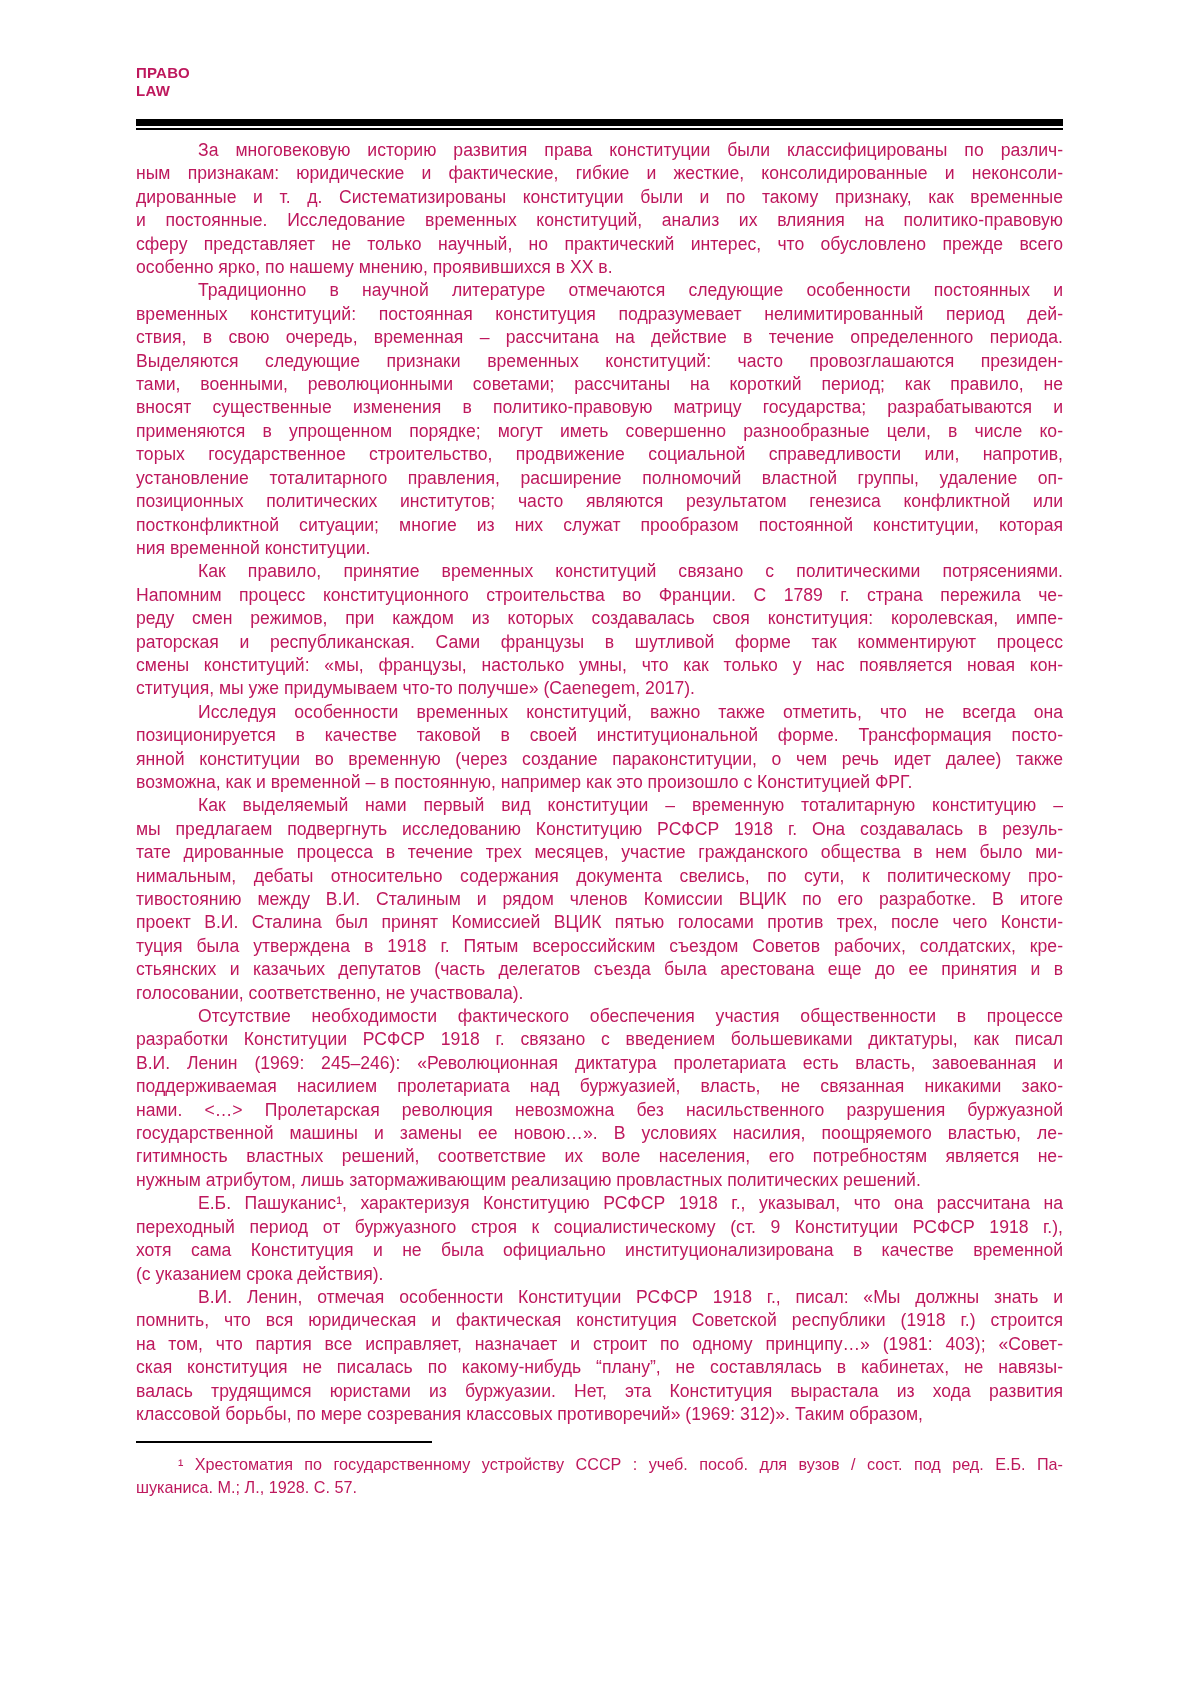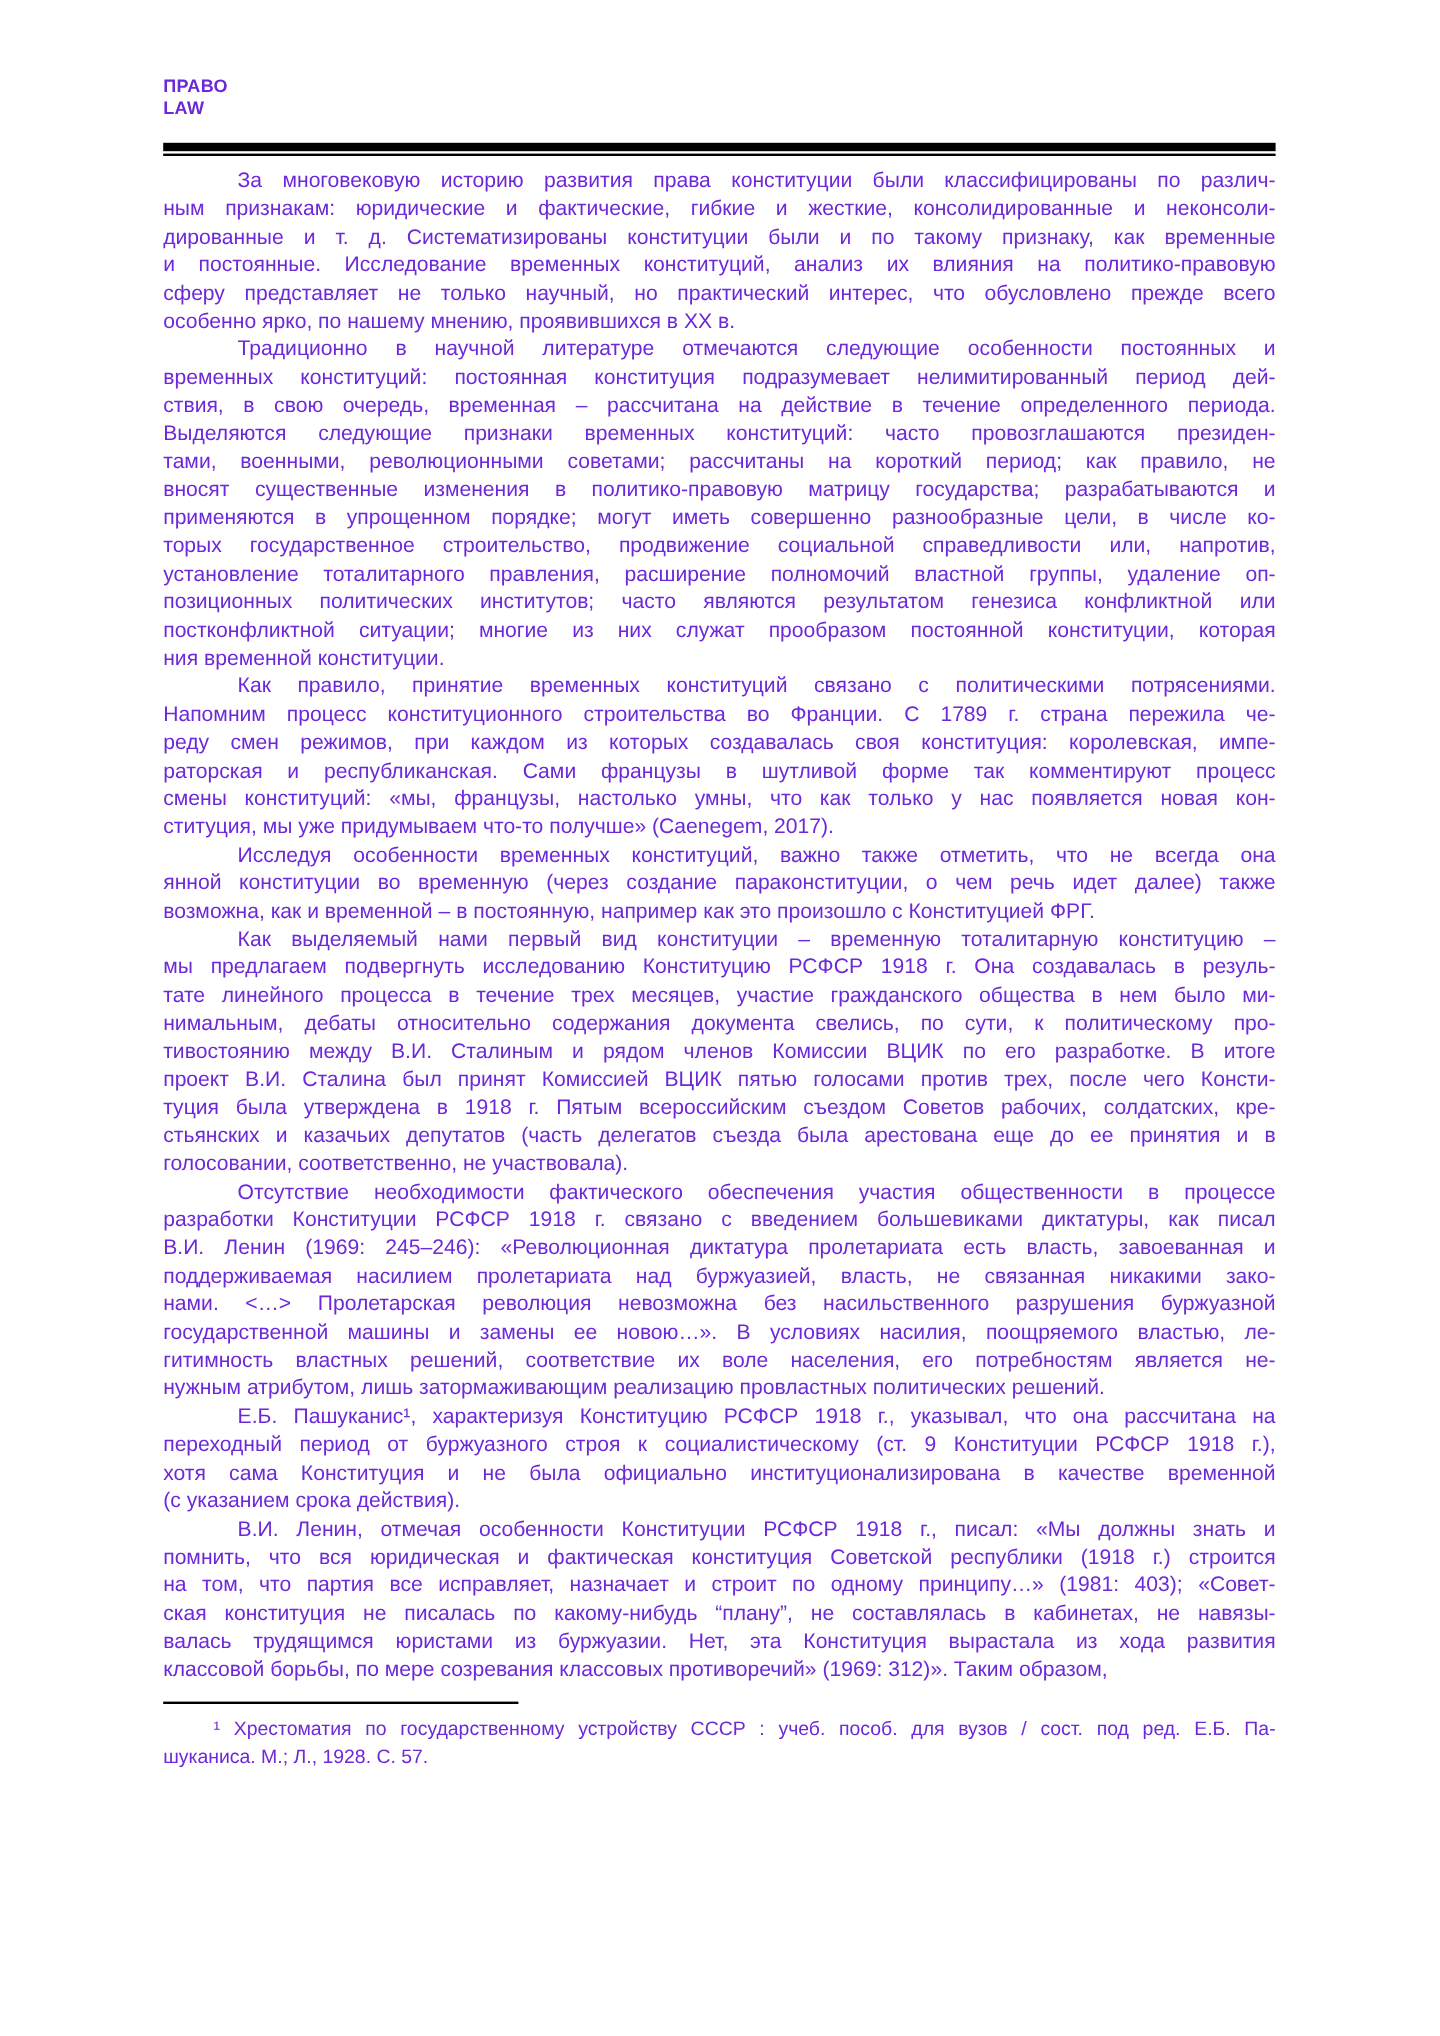--- a/index.html
+++ b/index.html
@@ -5,21 +5,21 @@
   html, body {
     margin: 0;
     padding: 0;
     background: #ffffff;
   }
   .page {
     position: relative;
     width: 1200px;
     height: 1697px;
     background: #ffffff;
-    color: #6d28d9;
+    color: #be185d;
     font-family: "Liberation Sans", sans-serif;
     overflow: hidden;
   }
   .content {
     margin-left: 136px;
     width: 927px;
   }
   
   .rubric {
     padding-top: 64px;
@@ -109,27 +109,28 @@
         <div class="para">
           <div class="line first">Как правило, принятие временных конституций связано с политическими потрясениями.</div>
           <div class="line">Напомним процесс конституционного строительства во Франции. С 1789 г. страна пережила че-</div>
           <div class="line">реду смен режимов, при каждом из которых создавалась своя конституция: королевская, импе-</div>
           <div class="line">раторская и республиканская. Сами французы в шутливой форме так комментируют процесс</div>
           <div class="line">смены конституций: «мы, французы, настолько умны, что как только у нас появляется новая кон-</div>
           <div class="line last">ституция, мы уже придумываем что-то получше» (Caenegem, 2017).</div>
         </div>
         <div class="para">
           <div class="line first">Исследуя особенности временных конституций, важно также отметить, что не всегда она</div>
+          <div class="line">позиционируется в качестве таковой в своей институциональной форме. Трансформация посто-</div>
           <div class="line">янной конституции во временную (через создание параконституции, о чем речь идет далее) также</div>
           <div class="line last">возможна, как и временной – в постоянную, например как это произошло с Конституцией ФРГ.</div>
         </div>
         <div class="para">
           <div class="line first">Как выделяемый нами первый вид конституции – временную тоталитарную конституцию –</div>
           <div class="line">мы предлагаем подвергнуть исследованию Конституцию РСФСР 1918 г. Она создавалась в резуль-</div>
-          <div class="line">тате линейного процесса в течение трех месяцев, участие гражданского общества в нем было ми-</div>
+          <div class="line">тате дированные процесса в течение трех месяцев, участие гражданского общества в нем было ми-</div>
           <div class="line">нимальным, дебаты относительно содержания документа свелись, по сути, к политическому про-</div>
           <div class="line">тивостоянию между В.И. Сталиным и рядом членов Комиссии ВЦИК по его разработке. В итоге</div>
           <div class="line">проект В.И. Сталина был принят Комиссией ВЦИК пятью голосами против трех, после чего Консти-</div>
           <div class="line">туция была утверждена в 1918 г. Пятым всероссийским съездом Советов рабочих, солдатских, кре-</div>
           <div class="line">стьянских и казачьих депутатов (часть делегатов съезда была арестована еще до ее принятия и в</div>
           <div class="line last">голосовании, соответственно, не участвовала).</div>
         </div>
         <div class="para">
           <div class="line first">Отсутствие необходимости фактического обеспечения участия общественности в процессе</div>
           <div class="line">разработки Конституции РСФСР 1918 г. связано с введением большевиками диктатуры, как писал</div>

